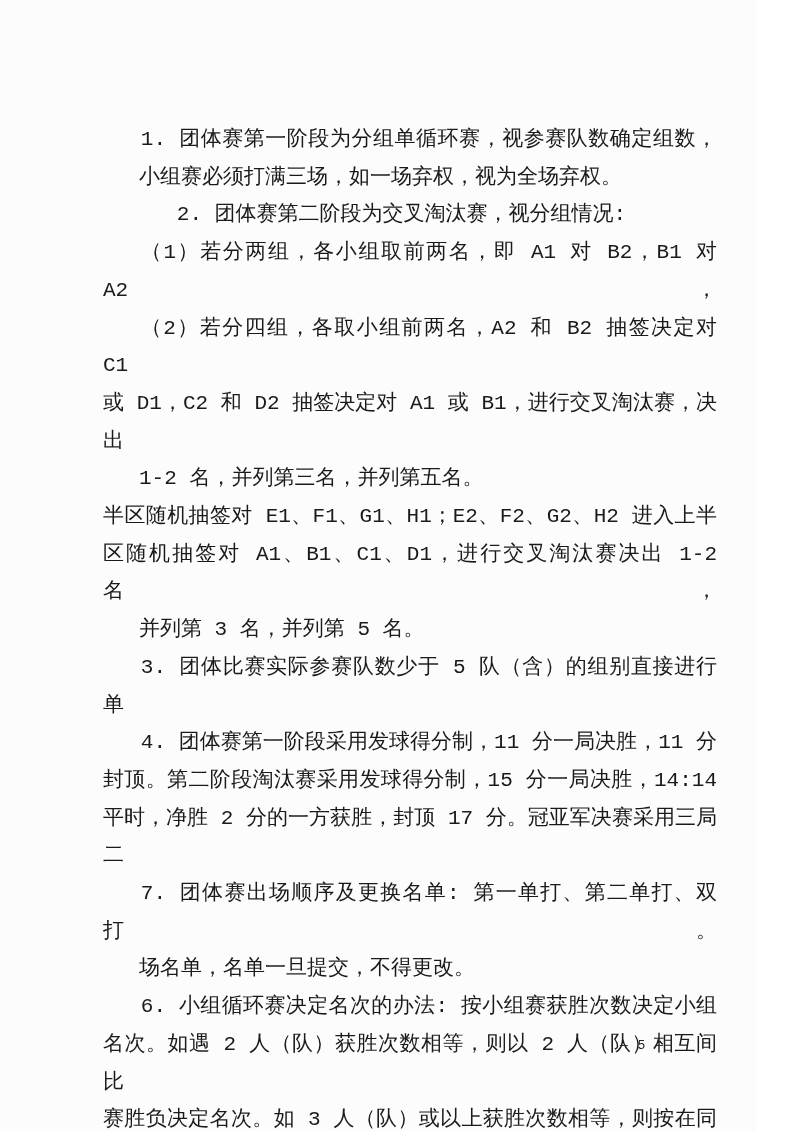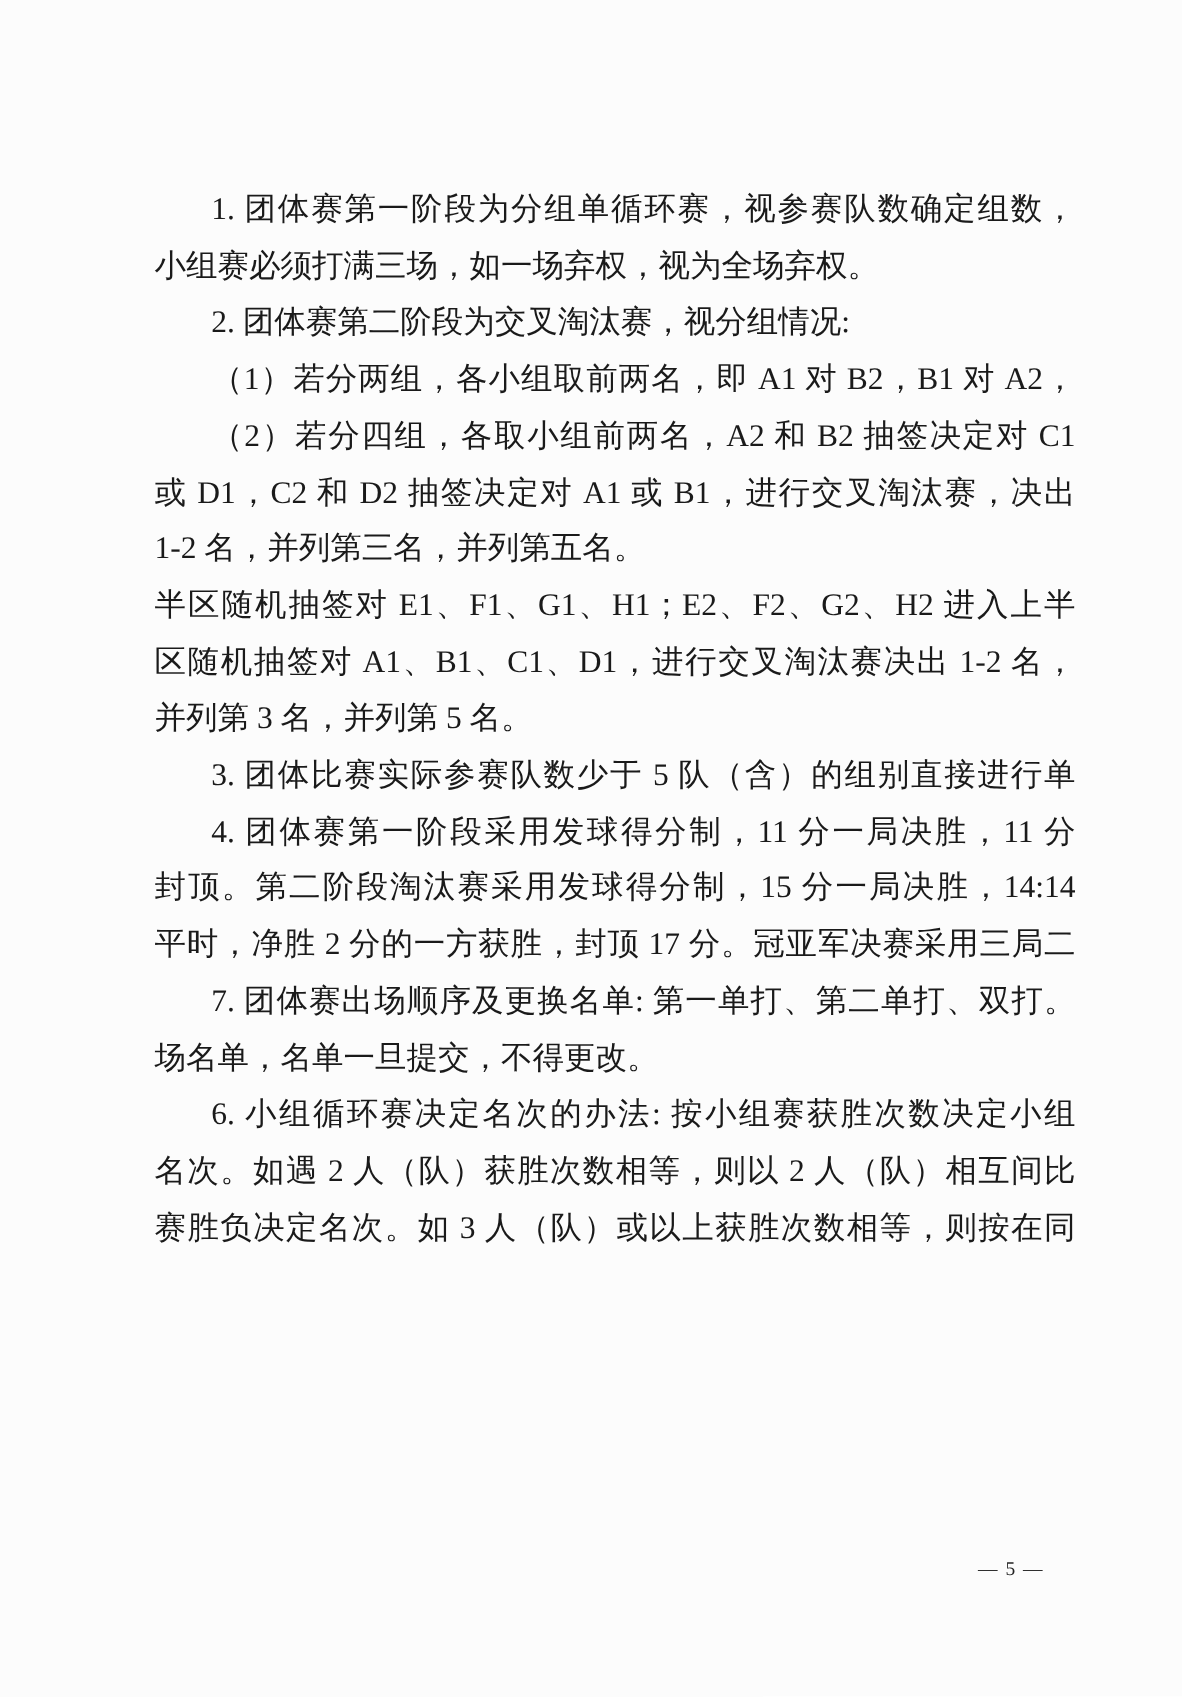--- a/index.html
+++ b/index.html
@@ -5,44 +5,44 @@
   html, body {
     margin: 0;
     padding: 0;
     background: #ffffff;
   }
   .page {
     position: relative;
     width: 756px;
     height: 1131px;
     background: #fcfcfc;
-    font-family: Liberation Serif, serif;
+    font-family: Liberation Mono, monospace;
     color: #1a1a1a;
     overflow: hidden;
-    padding-left: 32px;
   }
   .text-block {
     position: absolute;
     left: 103px;
     top: 121px;
     width: 614px;
   }
   .line {
     font-size: 21px;
     line-height: 37.7px;
     letter-spacing: 0;
     text-align: justify;
     text-align-last: justify;
     white-space: normal;
   }
   .line.first {
     text-indent: 1.8em;
   }
   .line.para-end {
     text-align-last: left;
+    margin-left: 36px;
   }
   .page-number {
     position: absolute;
     top: 1036px;
     right: 92px;
     font-size: 13px;
     line-height: 20px;
     color: #222222;
     letter-spacing: 1px;
   }

